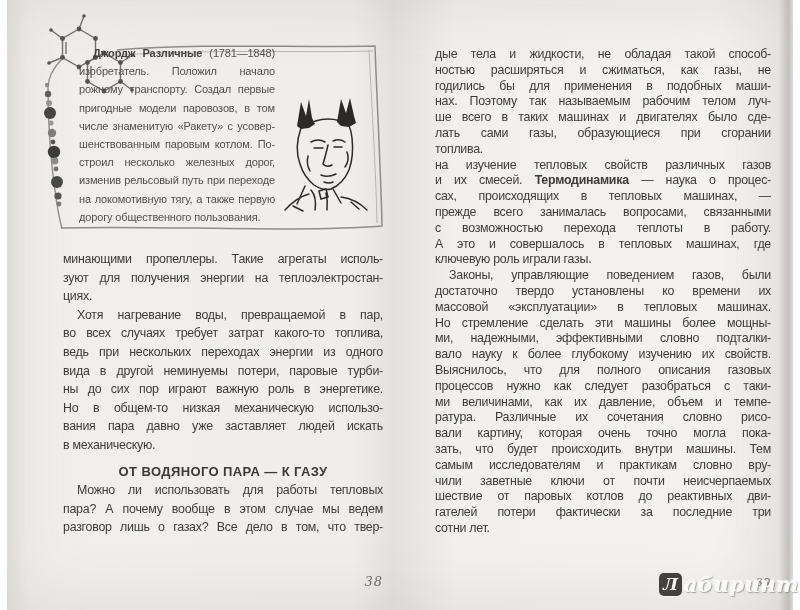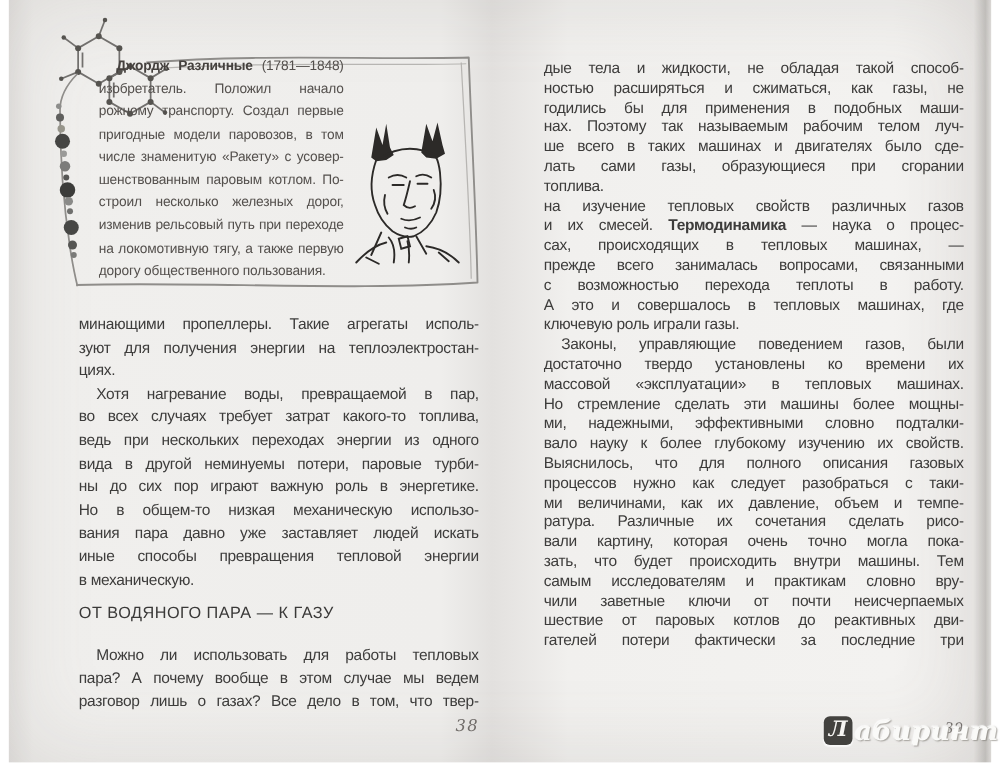--- a/index.html
+++ b/index.html
@@ -33,22 +33,22 @@
     text-align:justify;text-align-last:justify;
     overflow:hidden;white-space:nowrap;
   }
   .tline{white-space:normal;height:1em;height:auto;}
   .body-left .tline{height:18.6px;}
   .body-right .tline{height:15.8px;}
   .box-content .tline{height:18.2px;}
   .tline.last{text-align-last:left;}
   .tline.ind{text-indent:14px;}
   .section-heading{
-    margin-top:8px;margin-bottom:15px;
-    text-align:left;font-weight:normal;font-size:13px;letter-spacing:0.4px;color:#3a3938;
+    margin-top:8px;
+    text-align:center;font-weight:bold;font-size:13px;letter-spacing:0.4px;color:#3a3938;
   }
   .page-num{
     position:absolute;top:574px;text-align:right;
     font-family:"DejaVu Serif", serif;font-style:italic;
     font-size:13px;color:#6f6b68;letter-spacing:1px;
   }
   .page-num-left{left:56px;width:320px;}
   .page-num-right{left:428px;width:336px;font-family:Liberation Serif, serif;}
   
   .watermark{
@@ -175,21 +175,20 @@
         <div class="tline">минающими пропеллеры. Такие агрегаты исполь-</div>
         <div class="tline">зуют для получения энергии на теплоэлектростан-</div>
         <div class="tline last">циях.</div>
         <div class="tline ind">Хотя нагревание воды, превращаемой в пар,</div>
         <div class="tline">во всех случаях требует затрат какого-то топлива,</div>
         <div class="tline">ведь при нескольких переходах энергии из одного</div>
         <div class="tline">вида в другой неминуемы потери, паровые турби-</div>
         <div class="tline">ны до сих пор играют важную роль в энергетике.</div>
         <div class="tline">Но в общем-то низкая механическую использо-</div>
         <div class="tline">вания пара давно уже заставляет людей искать</div>
-        <div class="tline">иные способы превращения тепловой энергии</div>
         <div class="tline last">в механическую.</div>
       </div>
     <div class="section-heading">ОТ ВОДЯНОГО ПАРА — К ГАЗУ</div>
     <div>
         <div class="tline ind">Можно ли использовать для работы тепловых</div>
         <div class="tline">пара? А почему вообще в этом случае мы ведем</div>
         <div class="tline">разговор лишь о газах? Все дело в том, что твер-</div>
       </div>
   </div>
   <div class="page-num page-num-left">38</div>
@@ -212,27 +211,28 @@
         <div class="tline last">ключевую роль играли газы.</div>
         <div class="tline ind">Законы, управляющие поведением газов, были</div>
         <div class="tline">достаточно твердо установлены ко времени их</div>
         <div class="tline">массовой «эксплуатации» в тепловых машинах.</div>
         <div class="tline">Но стремление сделать эти машины более мощны-</div>
         <div class="tline">ми, надежными, эффективными словно подталки-</div>
         <div class="tline">вало науку к более глубокому изучению их свойств.</div>
         <div class="tline">Выяснилось, что для полного описания газовых</div>
         <div class="tline">процессов нужно как следует разобраться с таки-</div>
         <div class="tline">ми величинами, как их давление, объем и темпе-</div>
-        <div class="tline">ратура. Различные их сочетания сделать рисо-</div>
+        <div class="tline">ратура. Различные их сочетания словно рисо-</div>
         <div class="tline">вали картину, которая очень точно могла пока-</div>
         <div class="tline">зать, что будет происходить внутри машины. Тем</div>
         <div class="tline">самым исследователям и практикам словно вру-</div>
         <div class="tline">чили заветные ключи от почти неисчерпаемых</div>
         <div class="tline">шествие от паровых котлов до реактивных дви-</div>
         <div class="tline">гателей потери фактически за последние три</div>
+        <div class="tline last">сотни лет.</div>
       </div>
   </div>
   <div class="page-num page-num-right">39</div>
 
   <div class="watermark">
     <div class="wm-badge">Л</div>
     <div class="wm-text">абиринт.ру</div>
   </div>
 
 </div>

